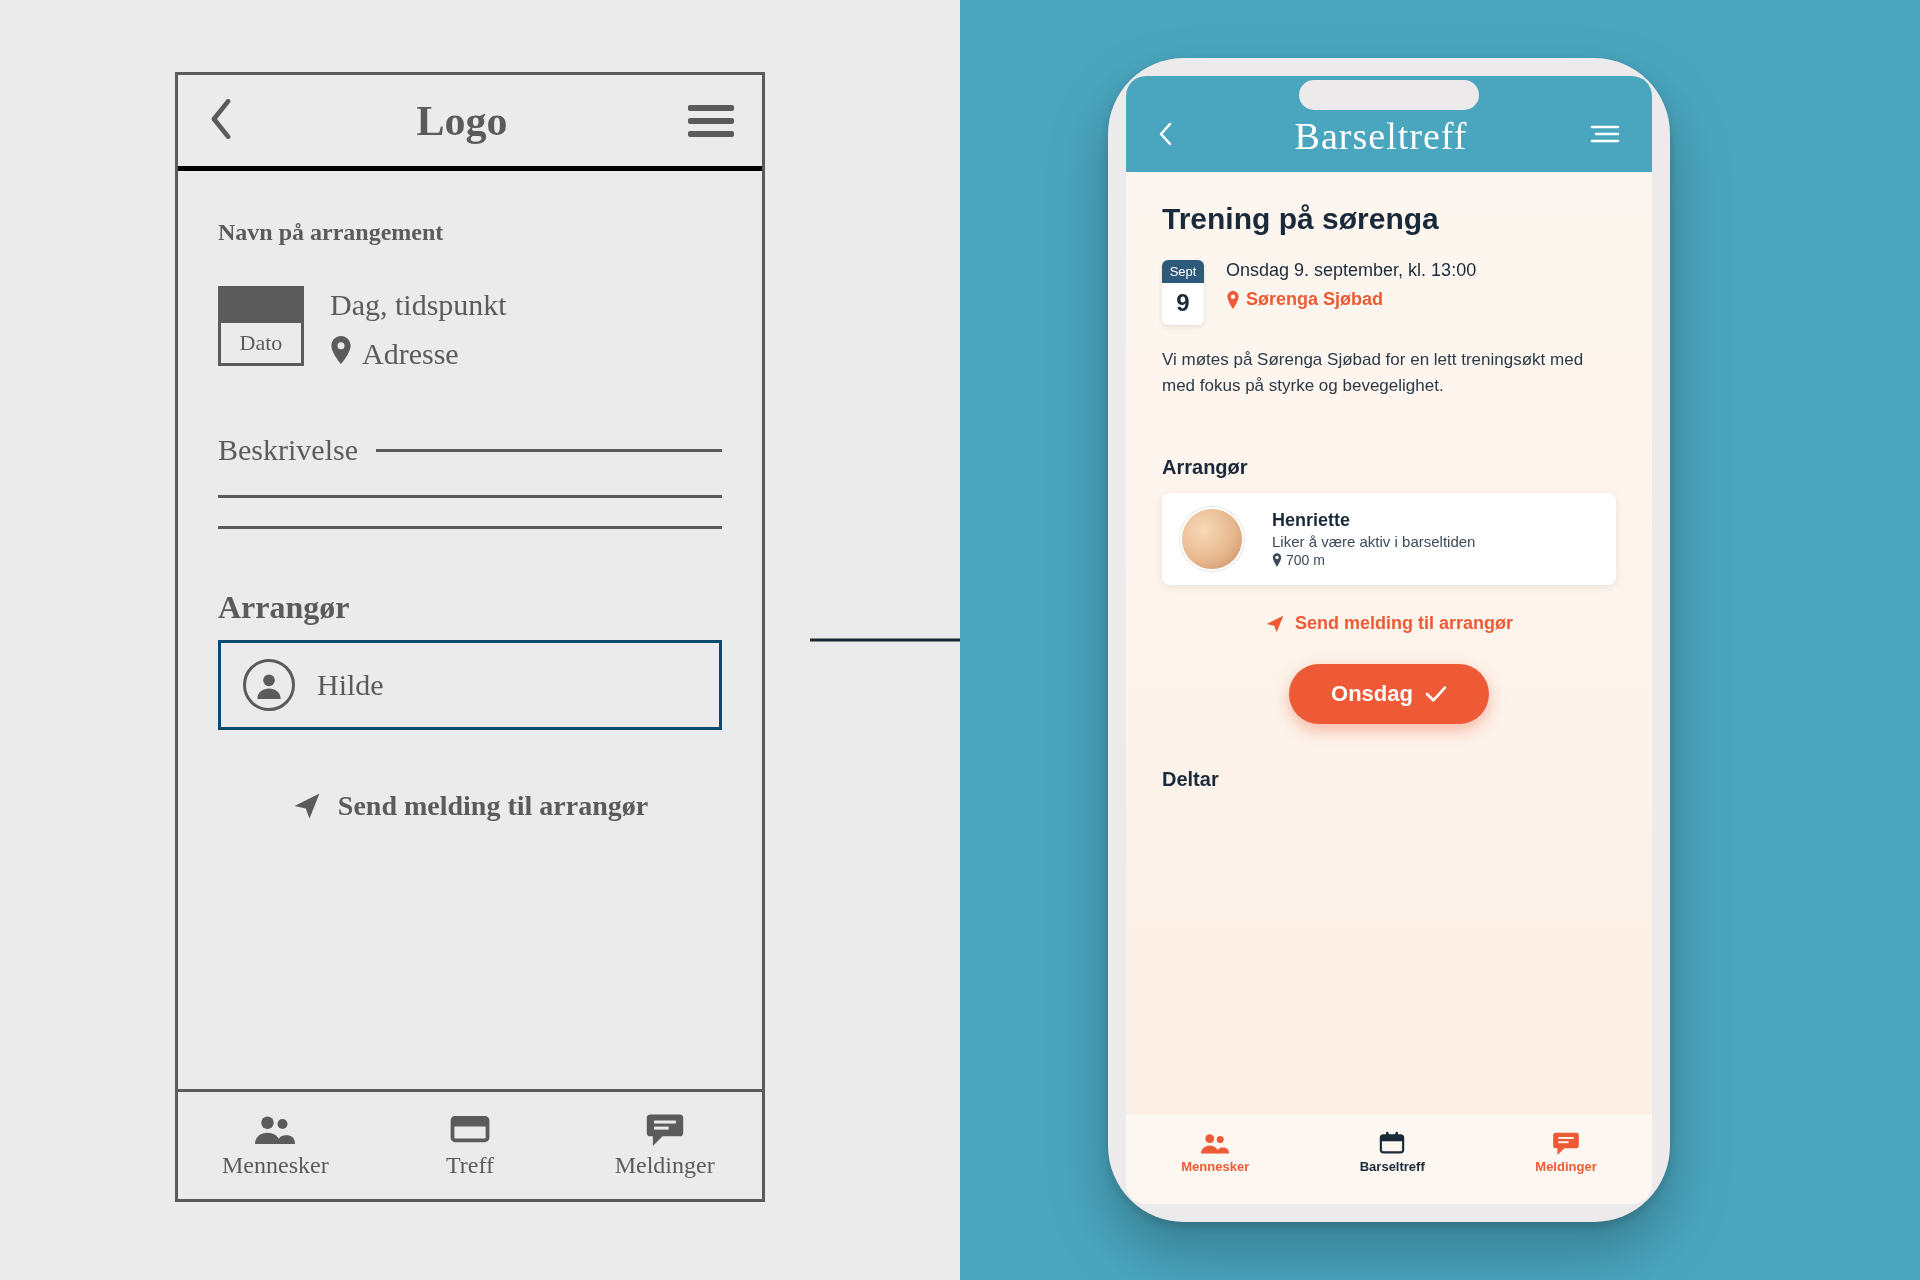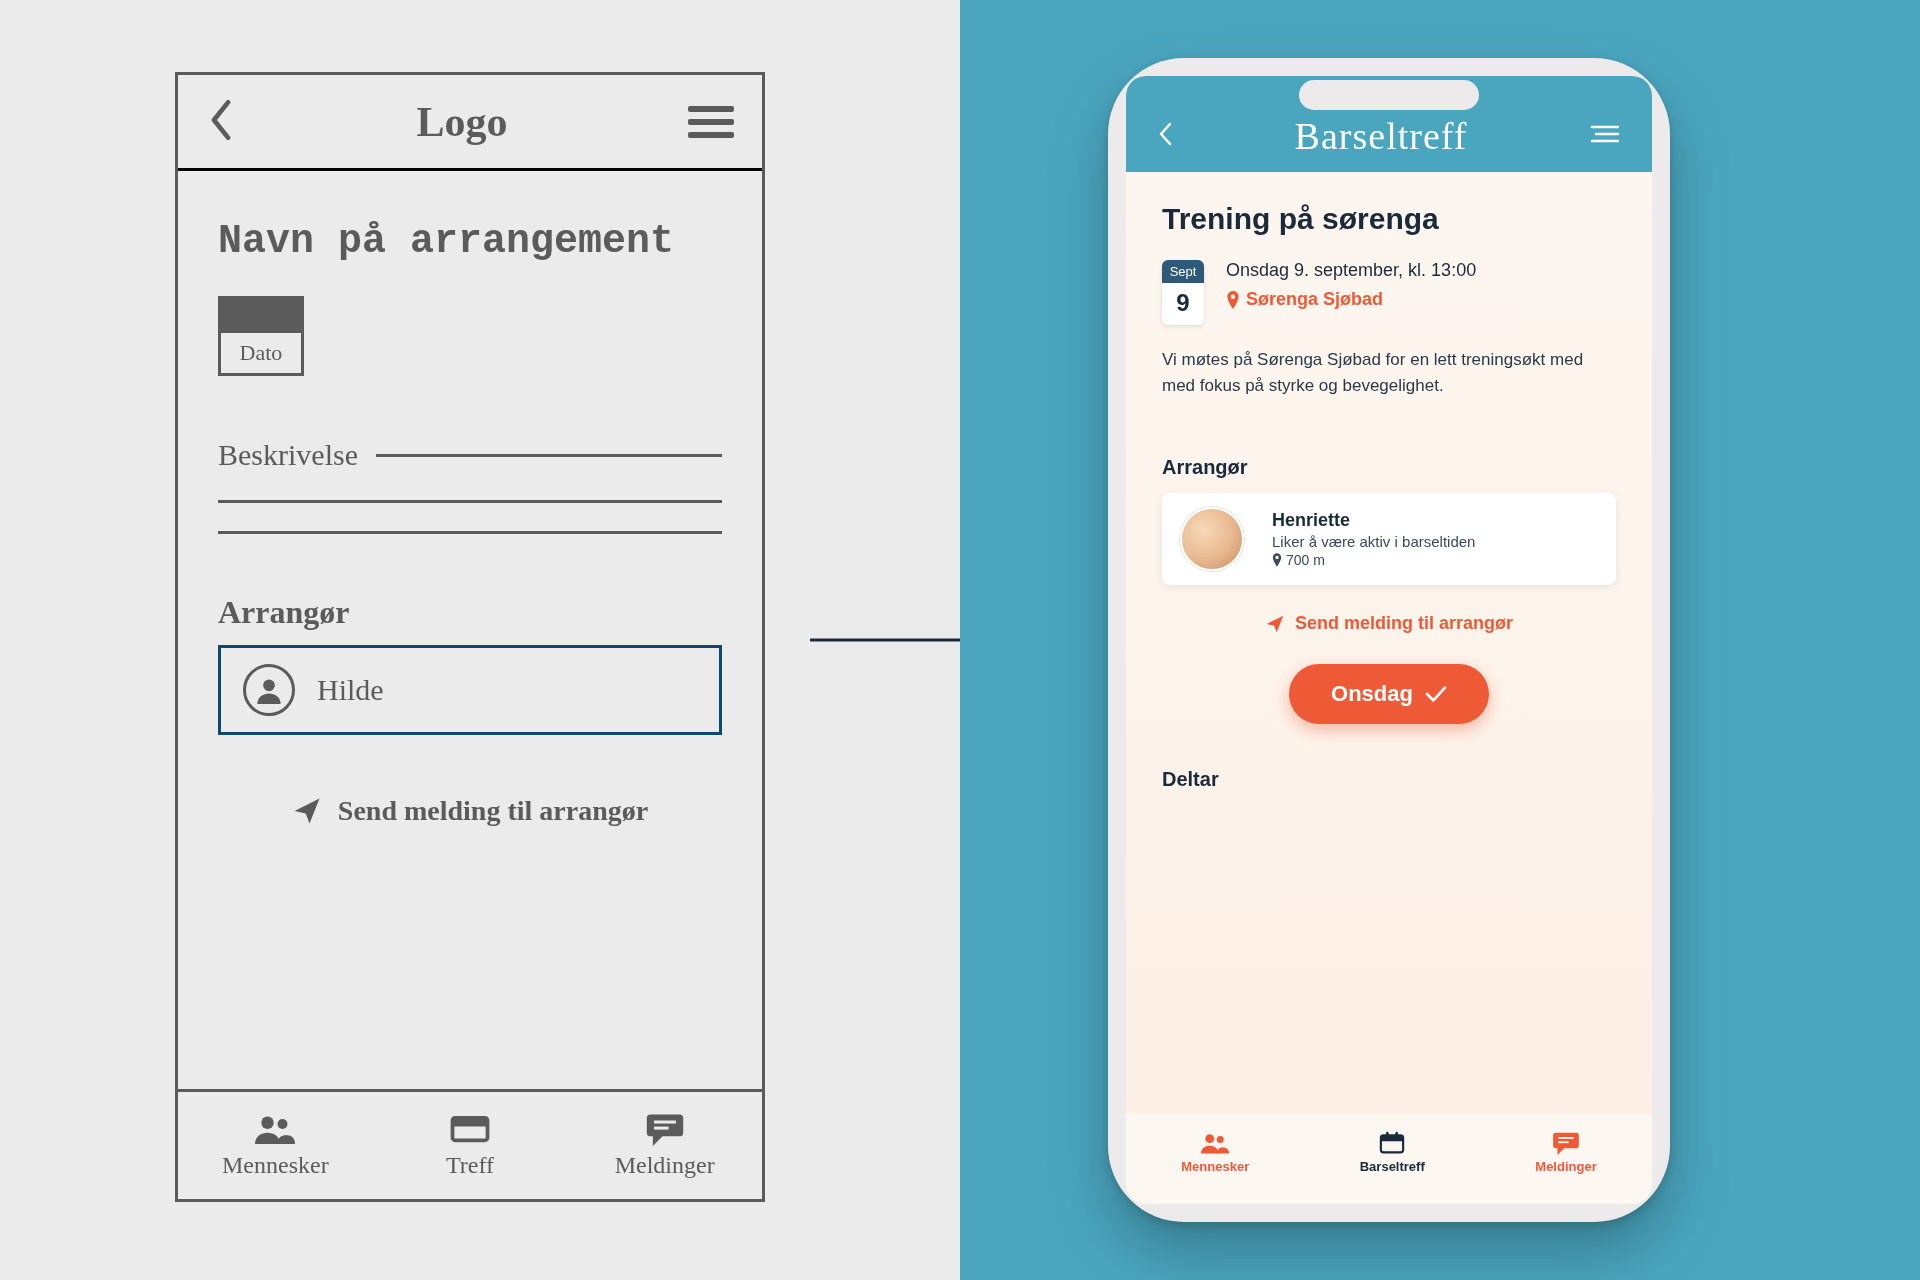--- a/index.html
+++ b/index.html
@@ -19,21 +19,21 @@
     top: 72px;
     width: 590px;
     height: 1130px;
     border: 3px solid #5b5b5b;
     background: #ebebeb;
     display: flex;
     flex-direction: column;
   }
   .wf-header {
     height: 96px;
-    border-bottom: 3px solid #000000;
+    border-bottom: 5px solid #000000;
     display: flex;
     align-items: center;
     justify-content: space-between;
     padding: 0 28px;
   }
   .wf-back svg { width: 30px; height: 40px; }
   .wf-logo {
     font-size: 42px;
     font-weight: 700;
     color: #5b5b5b;
@@ -41,21 +41,21 @@
   }
   .wf-menu { display: flex; flex-direction: column; gap: 7px; cursor: pointer; }
   .wf-menu span { display: block; width: 46px; height: 6px; background: #5b5b5b; border-radius: 2px; }
 
   .wf-body {
     flex: 1;
     padding: 48px 40px 0 40px;
     color: #5b5b5b;
     font-family: 'Comic Sans MS', cursive;
   }
-  .wf-title { font-size: 40px; font-weight: 700; margin-bottom: 32px; font-family: Liberation Mono, monospace; }
+  .wf-title { font-size: 24px; font-weight: 700; margin-bottom: 40px; }
   .wf-daterow { display: flex; align-items: flex-start; gap: 26px; }
   .wf-calbox {
     width: 86px;
     border: 3px solid #5b5b5b;
   }
   .wf-calbox-top { height: 34px; background: #5b5b5b; }
   .wf-calbox-bot {
     height: 40px; display:flex; align-items:center; justify-content:center;
     font-size: 22px; color:#5b5b5b;
   }
@@ -260,20 +260,31 @@
     </div>
   </div>
 
   <div class="wf-body">
     <div class="wf-title">Navn på arrangement</div>
 
     <div class="wf-daterow">
       <div class="wf-calbox">
         <div class="wf-calbox-top"></div>
         <div class="wf-calbox-bot">Dato</div>
+      </div>
+      <div class="wf-dateinfo">
+        <div>Dag, tidspunkt</div>
+        <div class="addr">
+          <span class="wf-pin">
+            <svg viewBox="0 0 24 32">
+                <path d="M12 0C6 0 1 5 1 11c0 8 11 21 11 21s11-13 11-21C23 5 18 0 12 0zm0 15a4 4 0 1 1 0-8 4 4 0 0 1 0 8z" fill="#5b5b5b"></path>
+              </svg>
+          </span>
+          <span>Adresse</span>
+        </div>
       </div>
     </div>
 
     <div class="wf-desc">
       <span>Beskrivelse</span>
       <span class="fill"></span>
     </div>
     <div class="wf-line"></div>
     <div class="wf-line2"></div>
 

